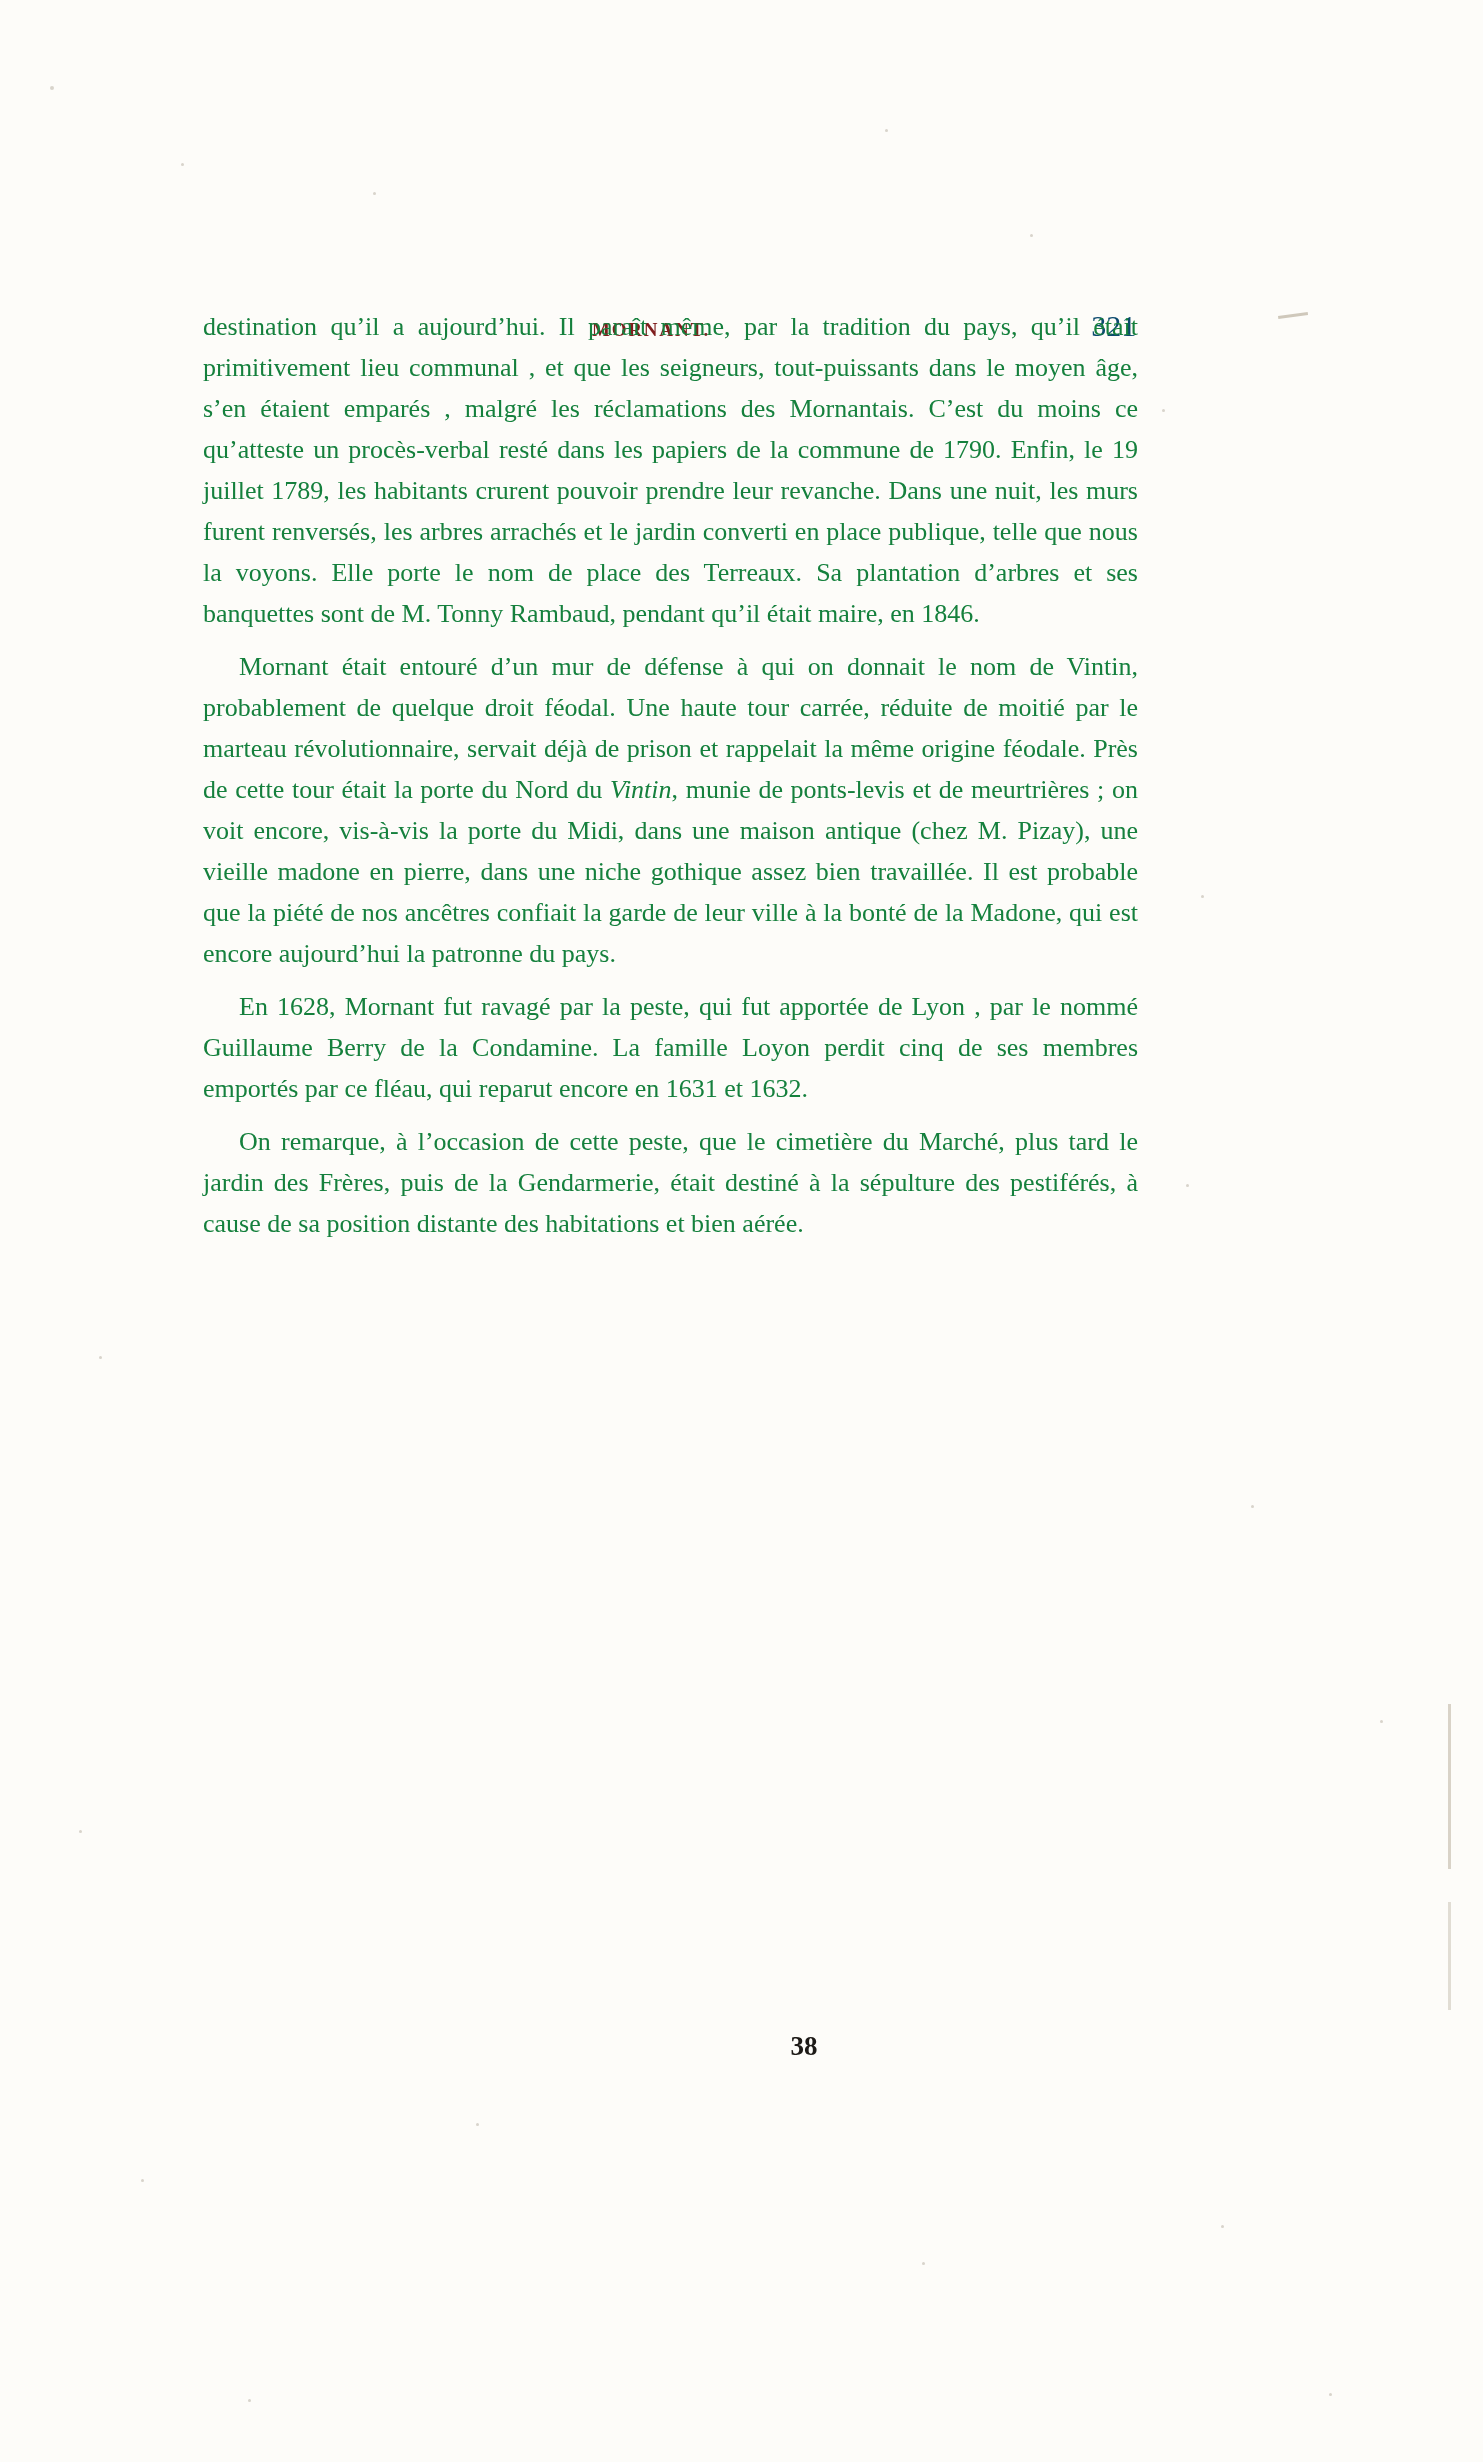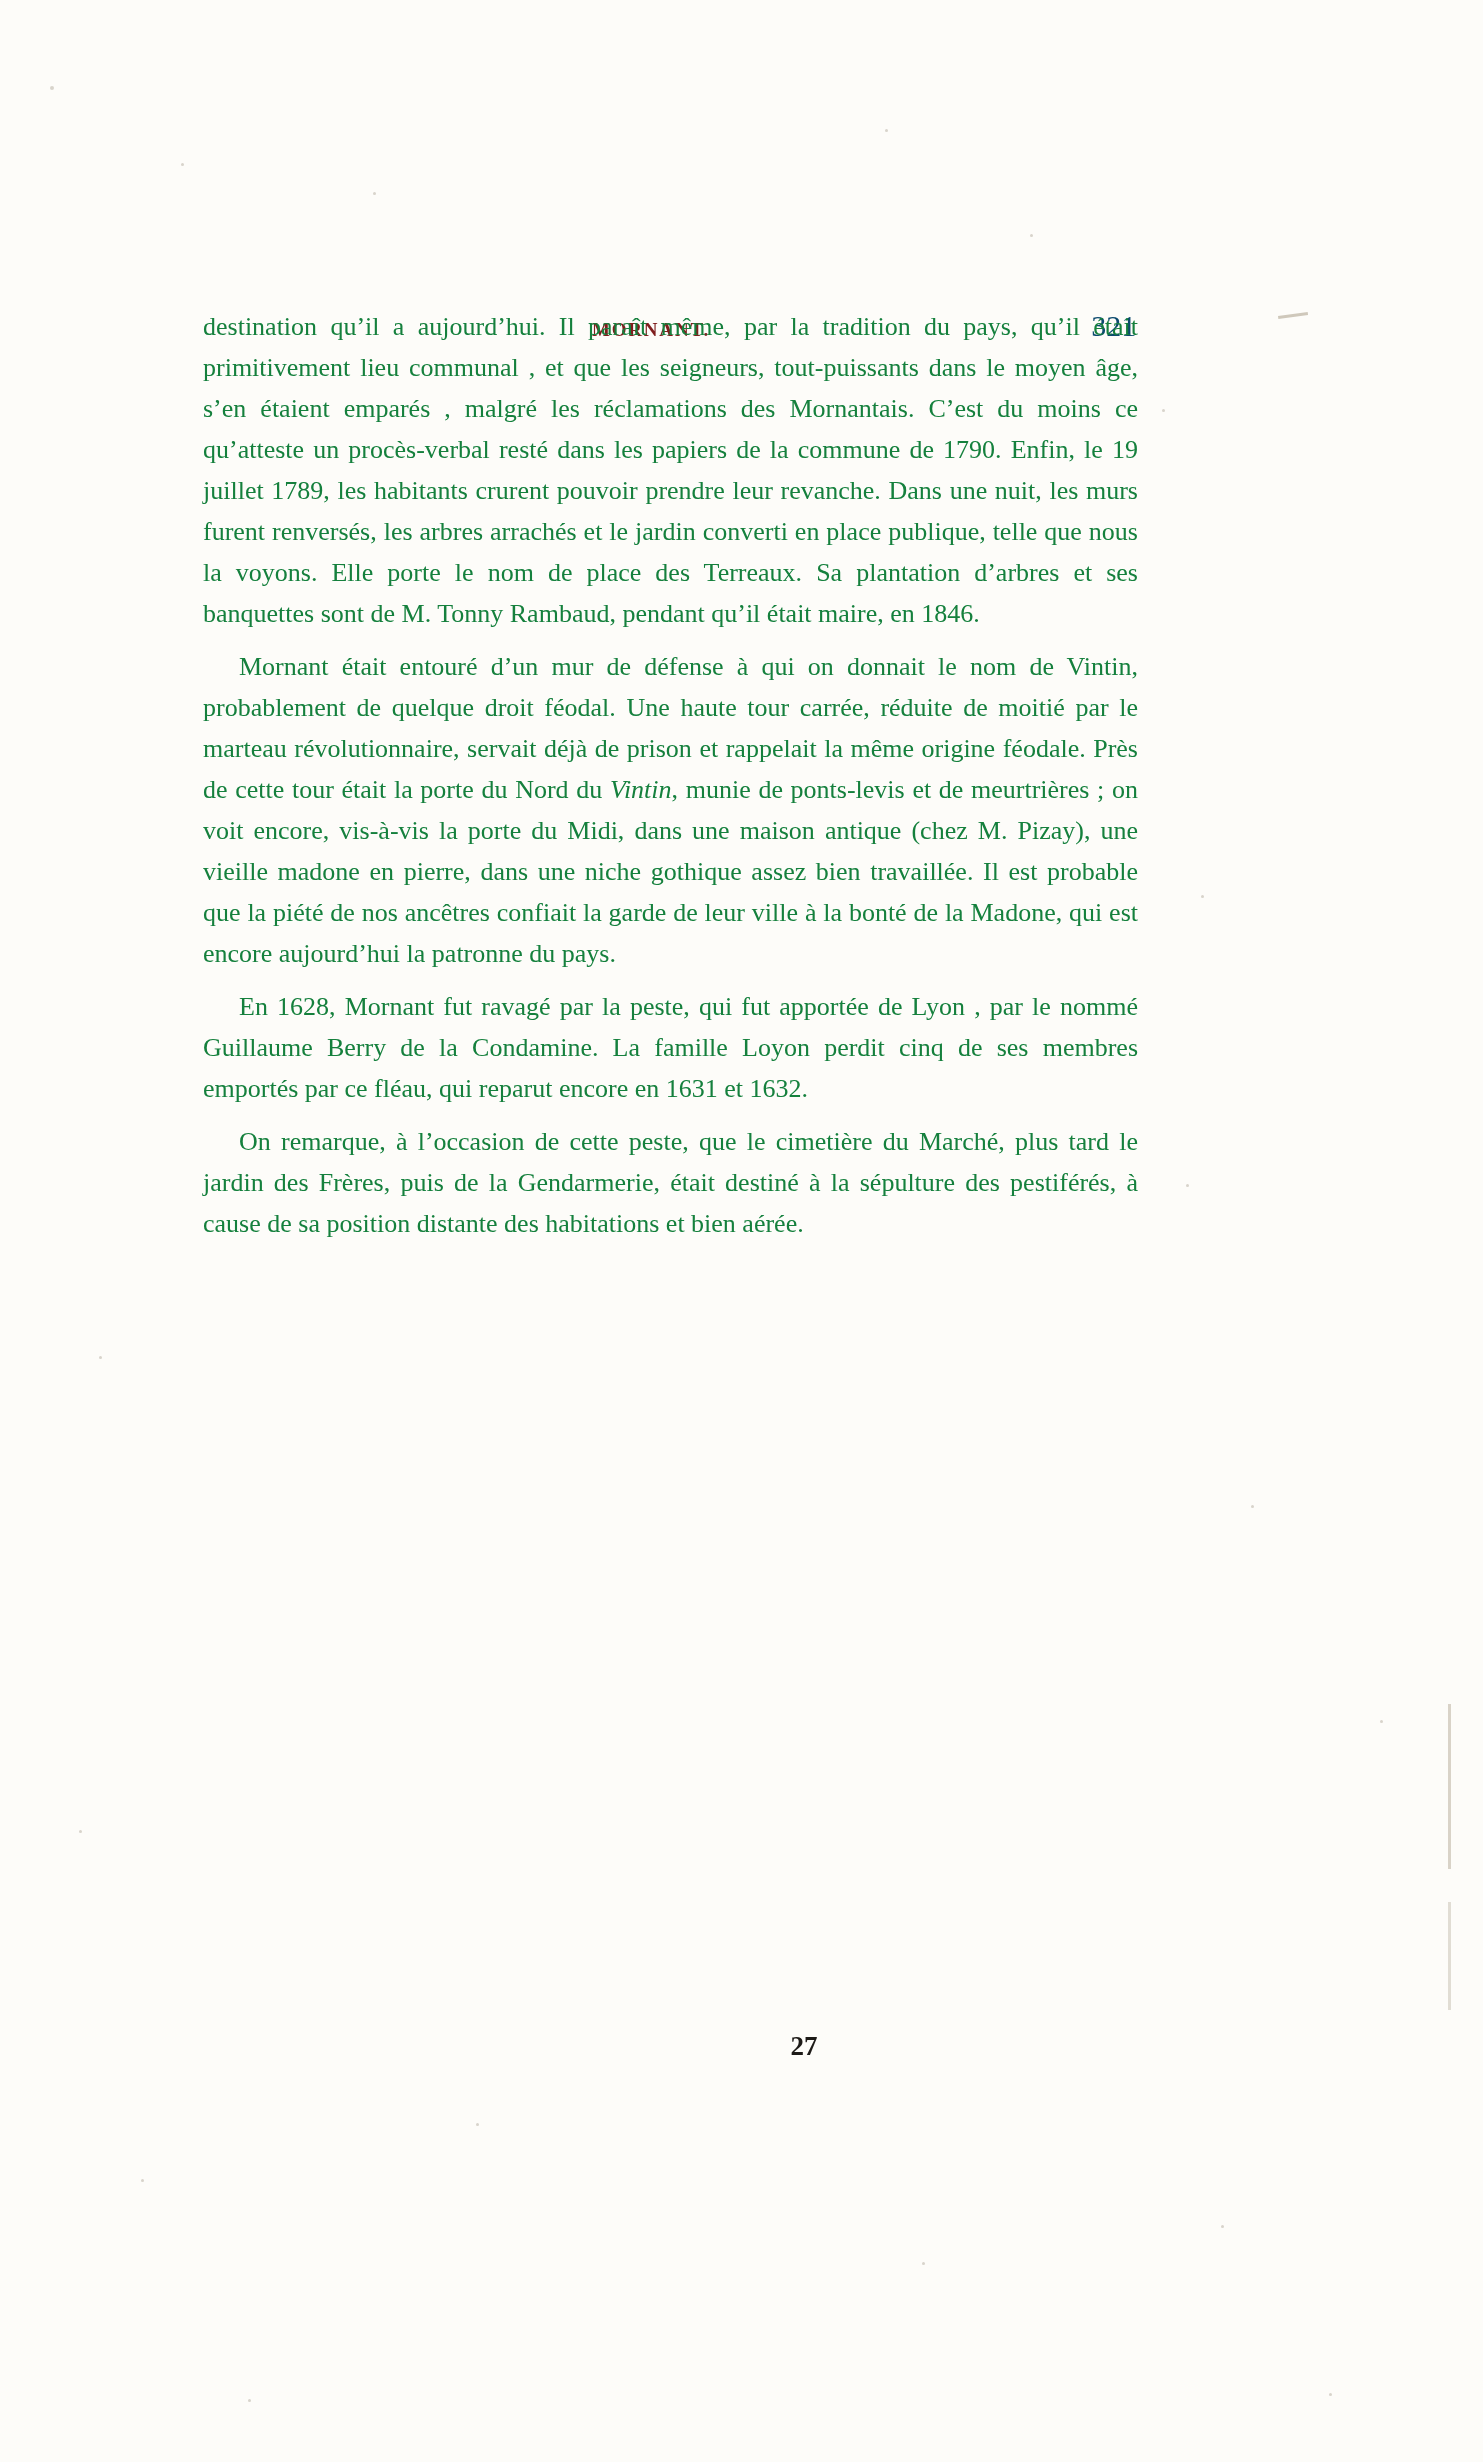--- a/index.html
+++ b/index.html
@@ -127,17 +127,17 @@
   </div>
 
   <div id="text-block">
       <p class="para"><span>destination qu’il a aujourd’hui. Il paraît même, par la tradition du pays, qu’il était primitivement lieu communal , et que les seigneurs, tout-puissants dans le moyen âge, s’en étaient emparés , malgré les réclamations des Mornantais. C’est du moins ce qu’atteste un procès-verbal resté dans les papiers de la commune de 1790. Enfin, le 19 juillet 1789, les habitants crurent pouvoir prendre leur revanche. Dans une nuit, les murs furent renversés, les arbres arrachés et le jardin converti en place publique, telle que nous la voyons. Elle porte le nom de place des Terreaux. Sa plantation d’arbres et ses banquettes sont de M. Tonny Rambaud, pendant qu’il était maire, en 1846.</span></p>
       <p class="para indent"><span>Mornant était entouré d’un mur de défense à qui on donnait le nom de Vintin, probablement de quelque droit féodal. Une haute tour carrée, réduite de moitié par le marteau révolutionnaire, servait déjà de prison et rappelait la même origine féodale. Près de cette tour était la porte du Nord du </span><span class="it">Vintin</span><span>, munie de ponts-levis et de meurtrières ; on voit encore, vis-à-vis la porte du Midi, dans une maison antique (chez M. Pizay), une vieille madone en pierre, dans une niche gothique assez bien travaillée. Il est probable que la piété de nos ancêtres confiait la garde de leur ville à la bonté de la Madone, qui est encore aujourd’hui la patronne du pays.</span></p>
       <p class="para indent"><span>En 1628, Mornant fut ravagé par la peste, qui fut apportée de Lyon , par le nommé Guillaume Berry de la Condamine. La famille Loyon perdit cinq de ses membres emportés par ce fléau, qui reparut encore en 1631 et 1632.</span></p>
       <p class="para indent"><span>On remarque, à l’occasion de cette peste, que le cimetière du Marché, plus tard le jardin des Frères, puis de la Gendarmerie, était destiné à la sépulture des pestiférés, à cause de sa position distante des habitations et bien aérée.</span></p>
     </div>
 
   <div id="signature">
-    <span>27</span>
+    <span>38</span>
   </div>
 
 </div>
 
 
 </body></html>

